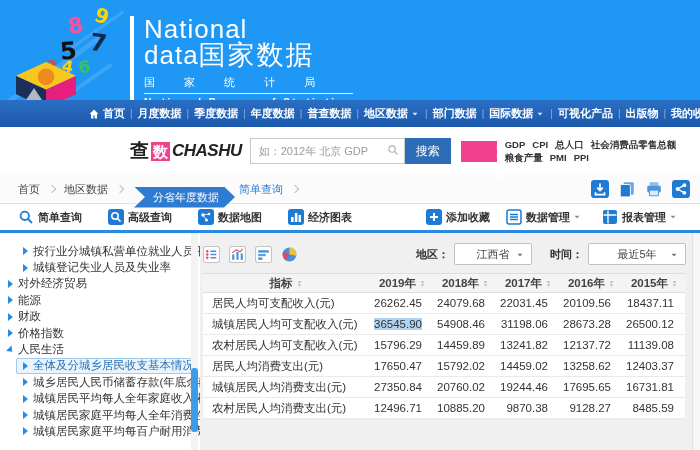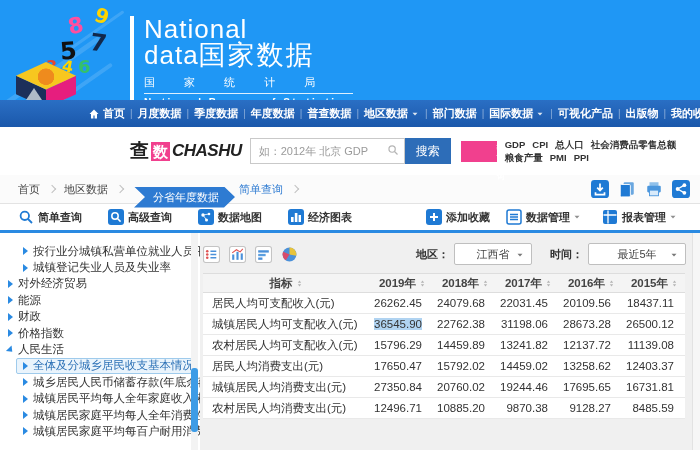--- a/index.html
+++ b/index.html
@@ -522,21 +522,21 @@
             <td class="ind">居民人均可支配收入(元)</td>
             <td class="val">26262.45</td>
             <td class="val">24079.68</td>
             <td class="val">22031.45</td>
             <td class="val">20109.56</td>
             <td class="val">18437.11</td>
           </tr>
           <tr>
             <td class="ind">城镇居民人均可支配收入(元)</td>
             <td class="val"><span class="hl">36545.90</span></td>
-            <td class="val">22762.38</td>
+            <td class="val">54908.46</td>
             <td class="val">31198.06</td>
             <td class="val">28673.28</td>
             <td class="val">26500.12</td>
           </tr>
           <tr>
             <td class="ind">农村居民人均可支配收入(元)</td>
             <td class="val">15796.29</td>
             <td class="val">14459.89</td>
             <td class="val">13241.82</td>
             <td class="val">12137.72</td>

